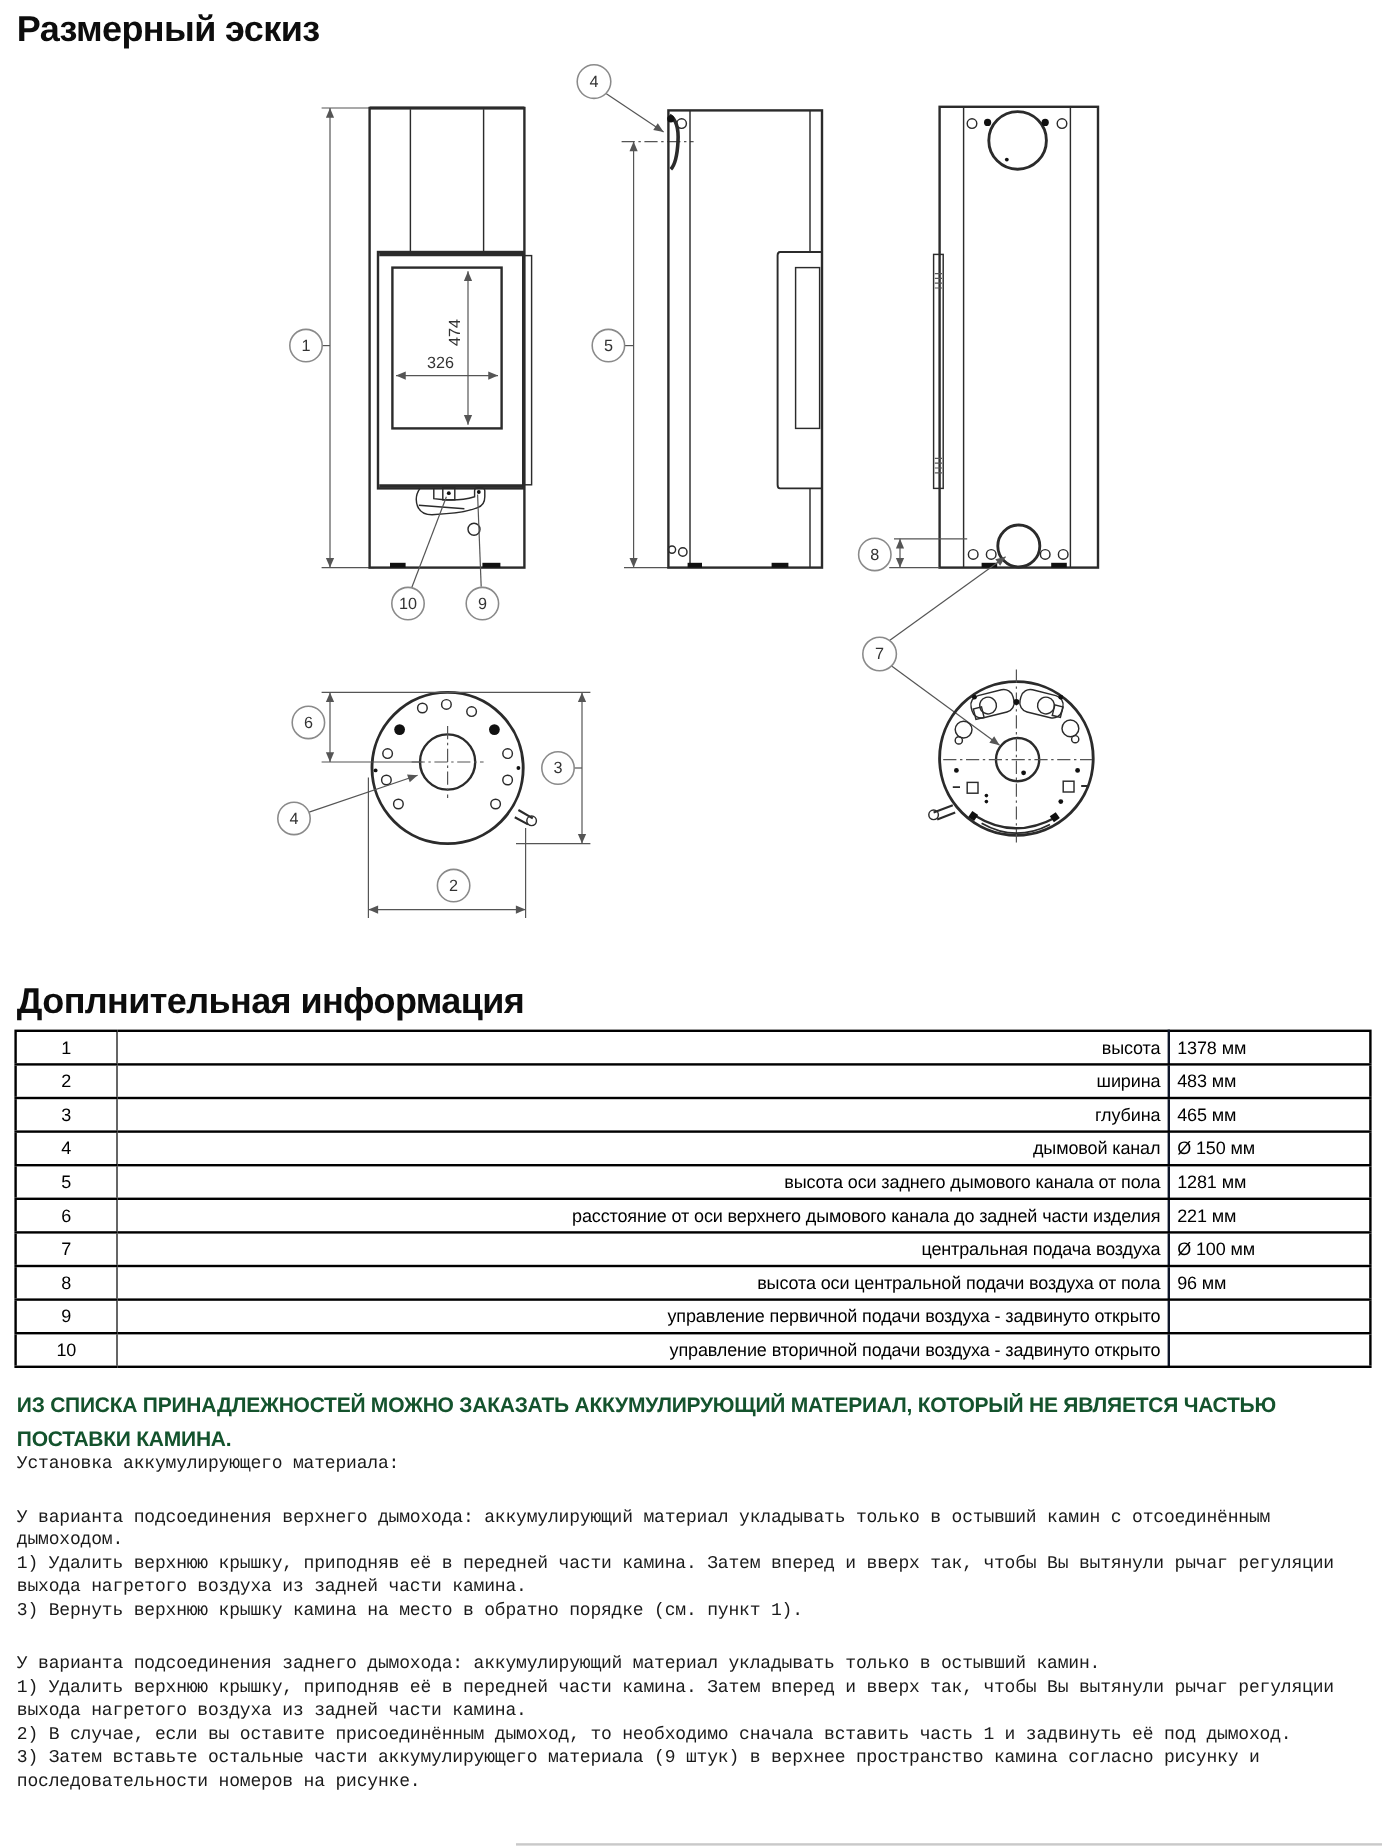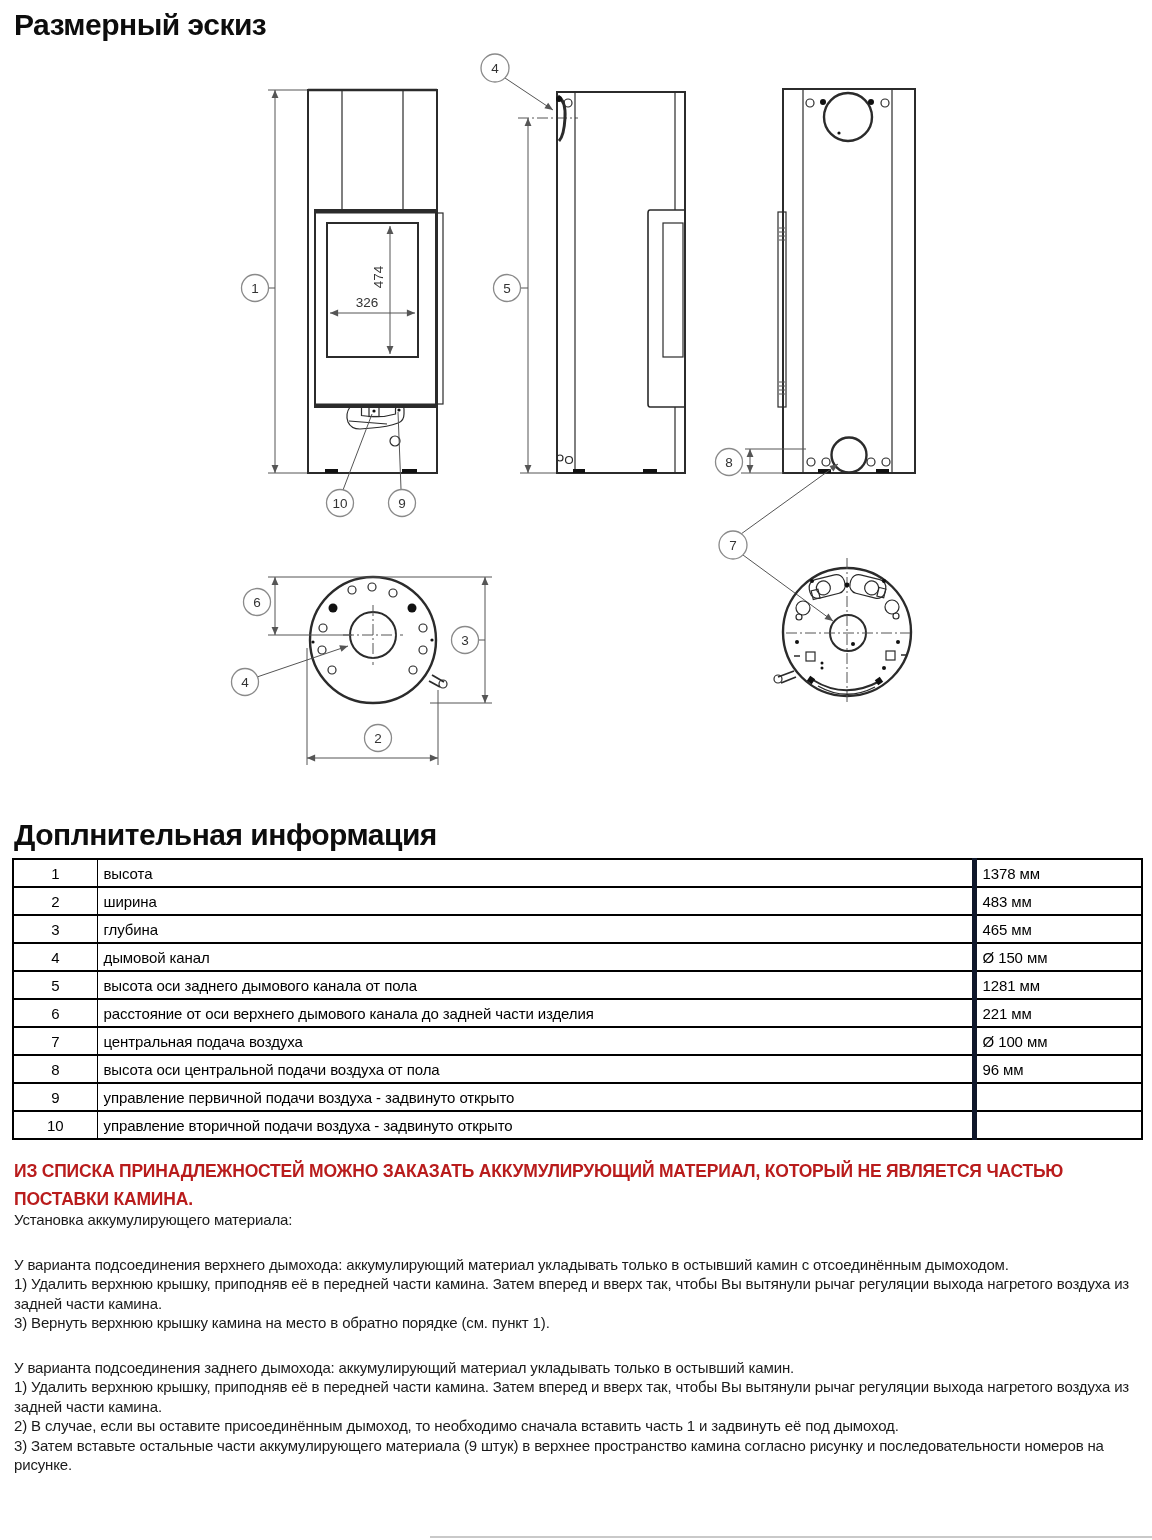--- a/index.html
+++ b/index.html
@@ -12,33 +12,33 @@
   #sketch-svg{position:absolute;left:0;top:50px;}
 
   
   #dim-table{position:absolute;left:12px;top:858px;width:1129px;
              border-collapse:collapse;table-layout:fixed;font-size:15px;color:#000;}
   #dim-table td{height:26px;vertical-align:middle;
                 border-top:2px solid #000;border-bottom:2px solid #000;
                 padding:0 6px;letter-spacing:-0.1px;}
   #dim-table{border:2px solid #000;}
   #dim-table td.c-num{text-align:center;border-right:1.5px solid #000;padding:0;}
-  #dim-table td.c-desc{border-right:5px solid #0f172a;}
+  #dim-table td.c-desc{border-right:2px solid #0f172a;text-align:right;}
   #dim-table td.c-val{text-align:left;}
 
   
   #acc-note{position:absolute;left:14px;top:1157px;width:1122px;margin:0;
-            font-size:17.5px;font-weight:bold;line-height:28px;color:#b91c1c;
+            font-size:17.5px;font-weight:bold;line-height:28px;color:#14532d;
             letter-spacing:-0.2px;}
 
   
   #instructions{position:absolute;left:14px;top:1210px;width:1124px;
                 font-size:15px;line-height:19.5px;color:#1a1a1a;letter-spacing:-0.15px;}
   #instructions .lead{margin-top:25px;}
-  #instructions div{margin:0;}
+  #instructions div{margin:0;font-family:Liberation Mono, monospace;}
 
   #bottom-rule{position:absolute;left:430px;top:1536px;width:722px;height:2px;
                background:#c9c9c9;}
 
   
   .ln{stroke:#2b2b2b;fill:none;}
   .thin{stroke:#2b2b2b;stroke-width:1.2;fill:none;}
   .dim{stroke:#555;stroke-width:1;fill:none;}
   .dash{stroke:#555;stroke-width:1;fill:none;stroke-dasharray:11 3 2 3;}
   .callout-c{fill:#fff;stroke:#8a8a8a;stroke-width:1.3;}

